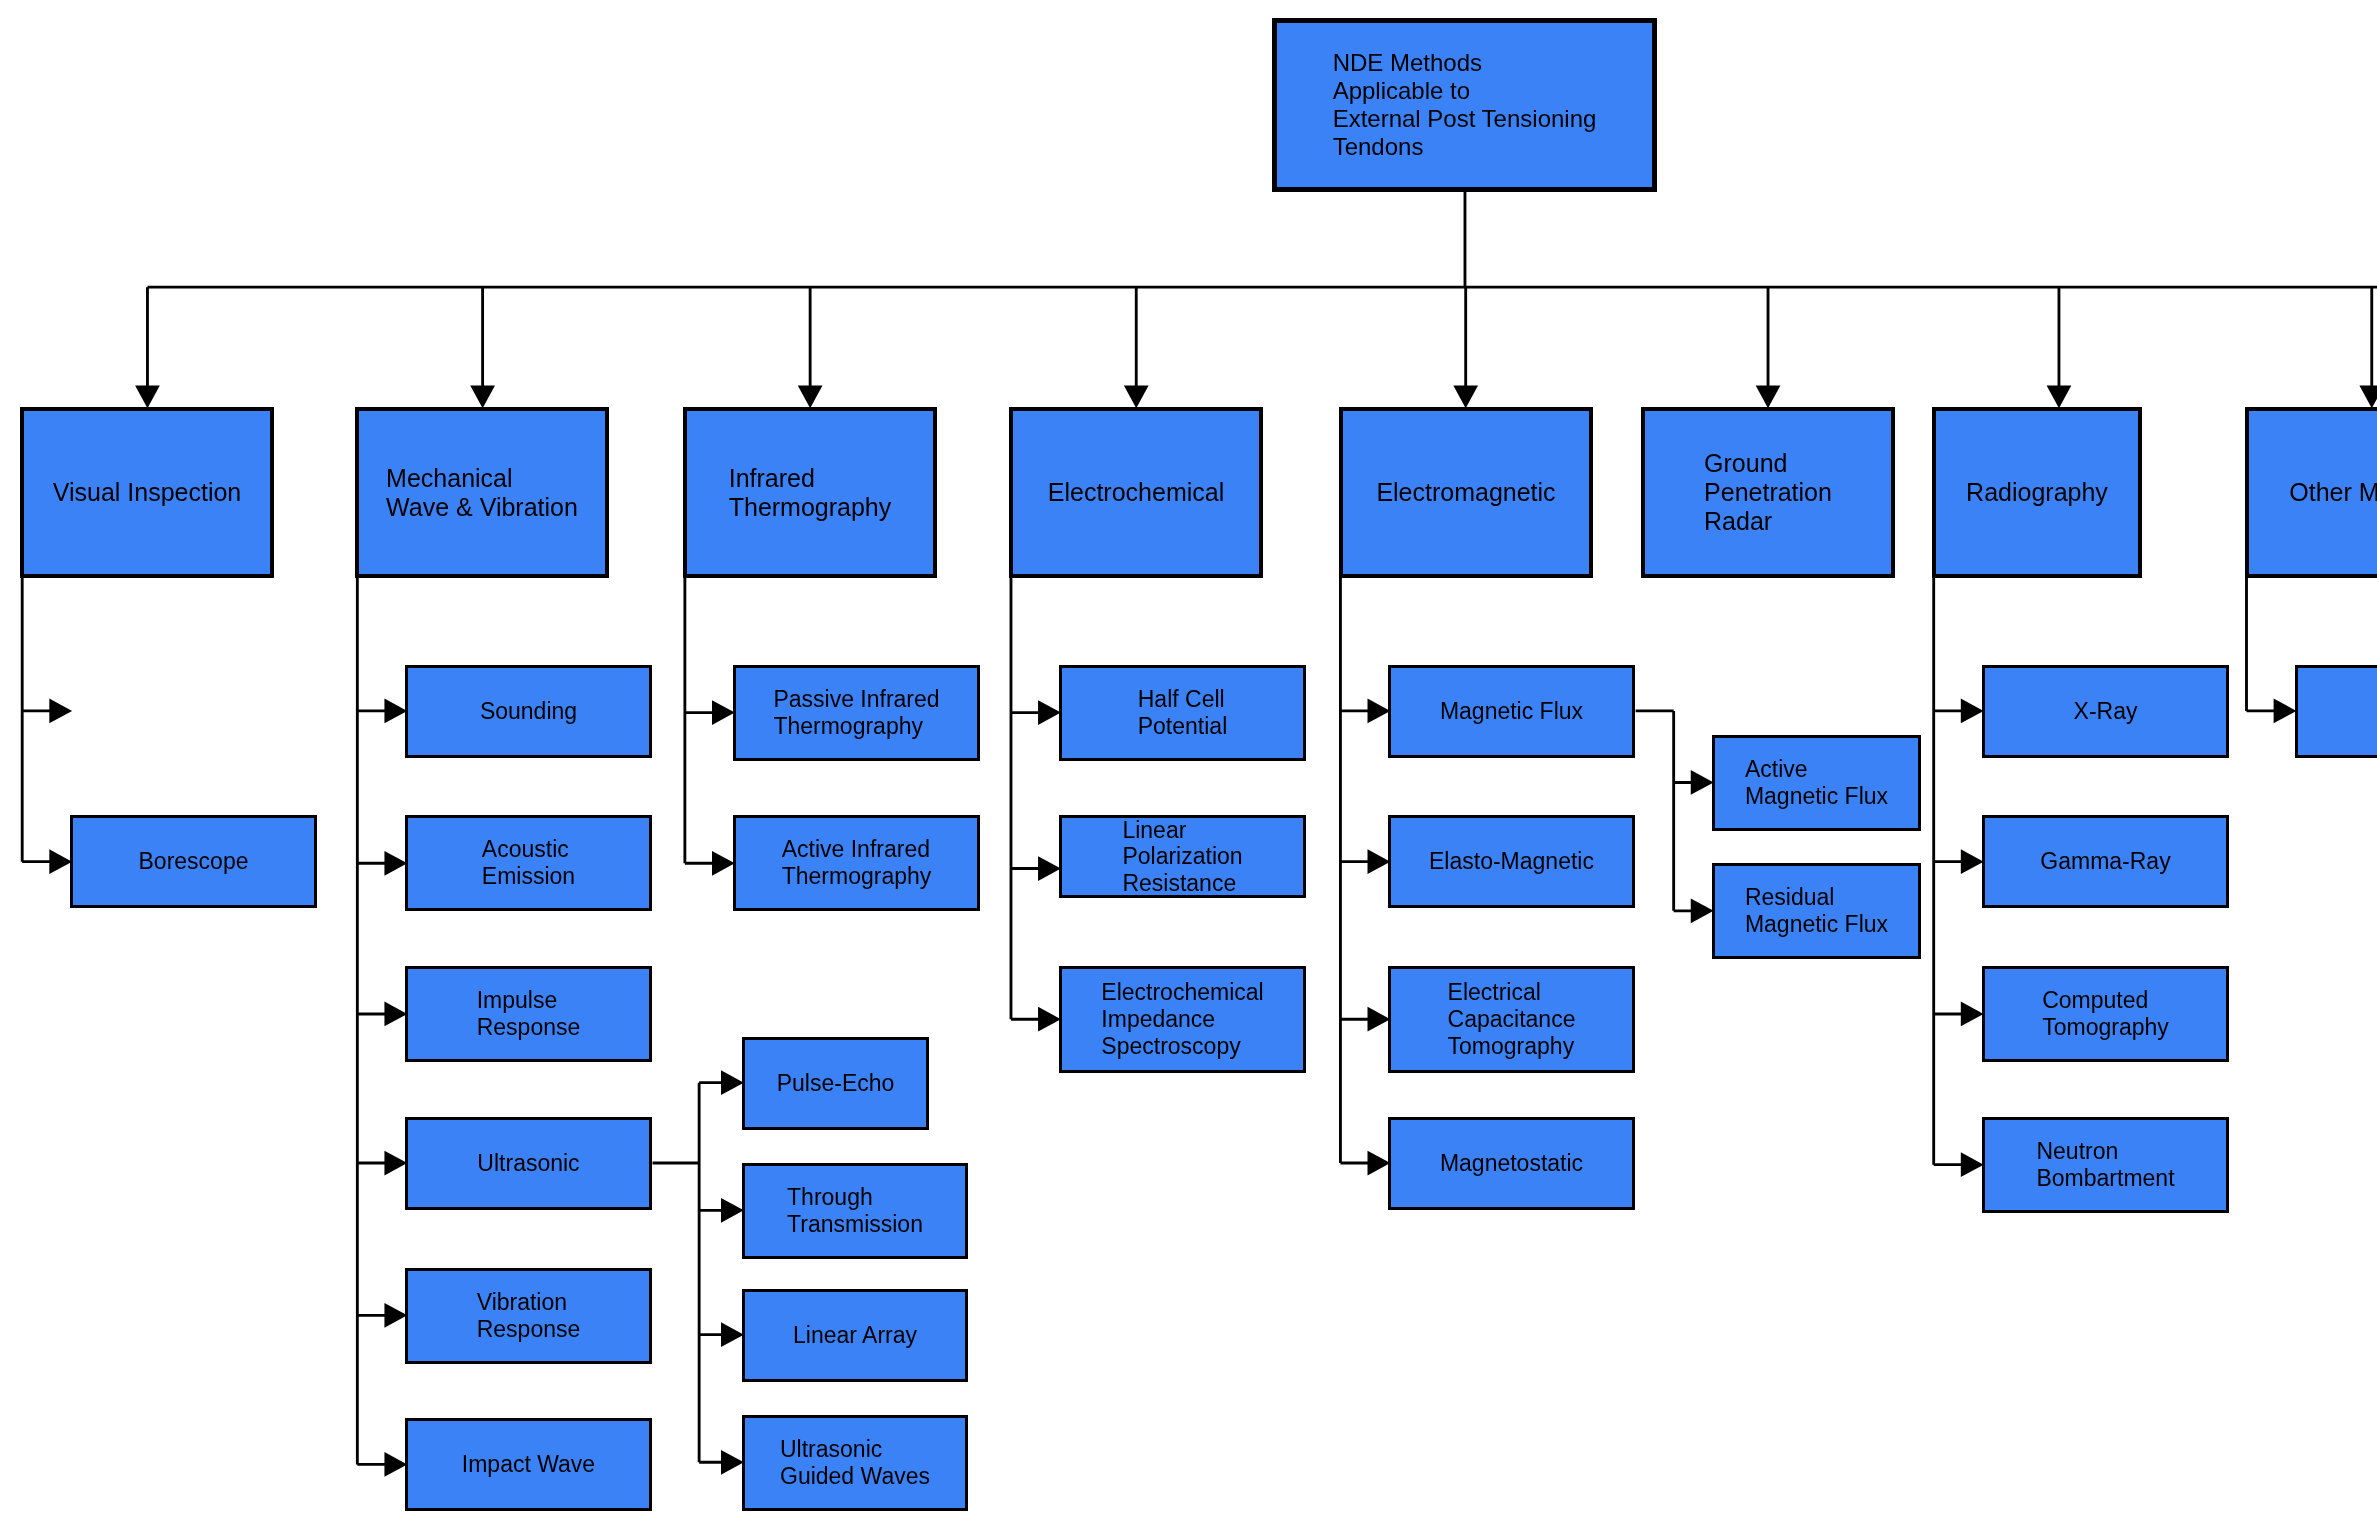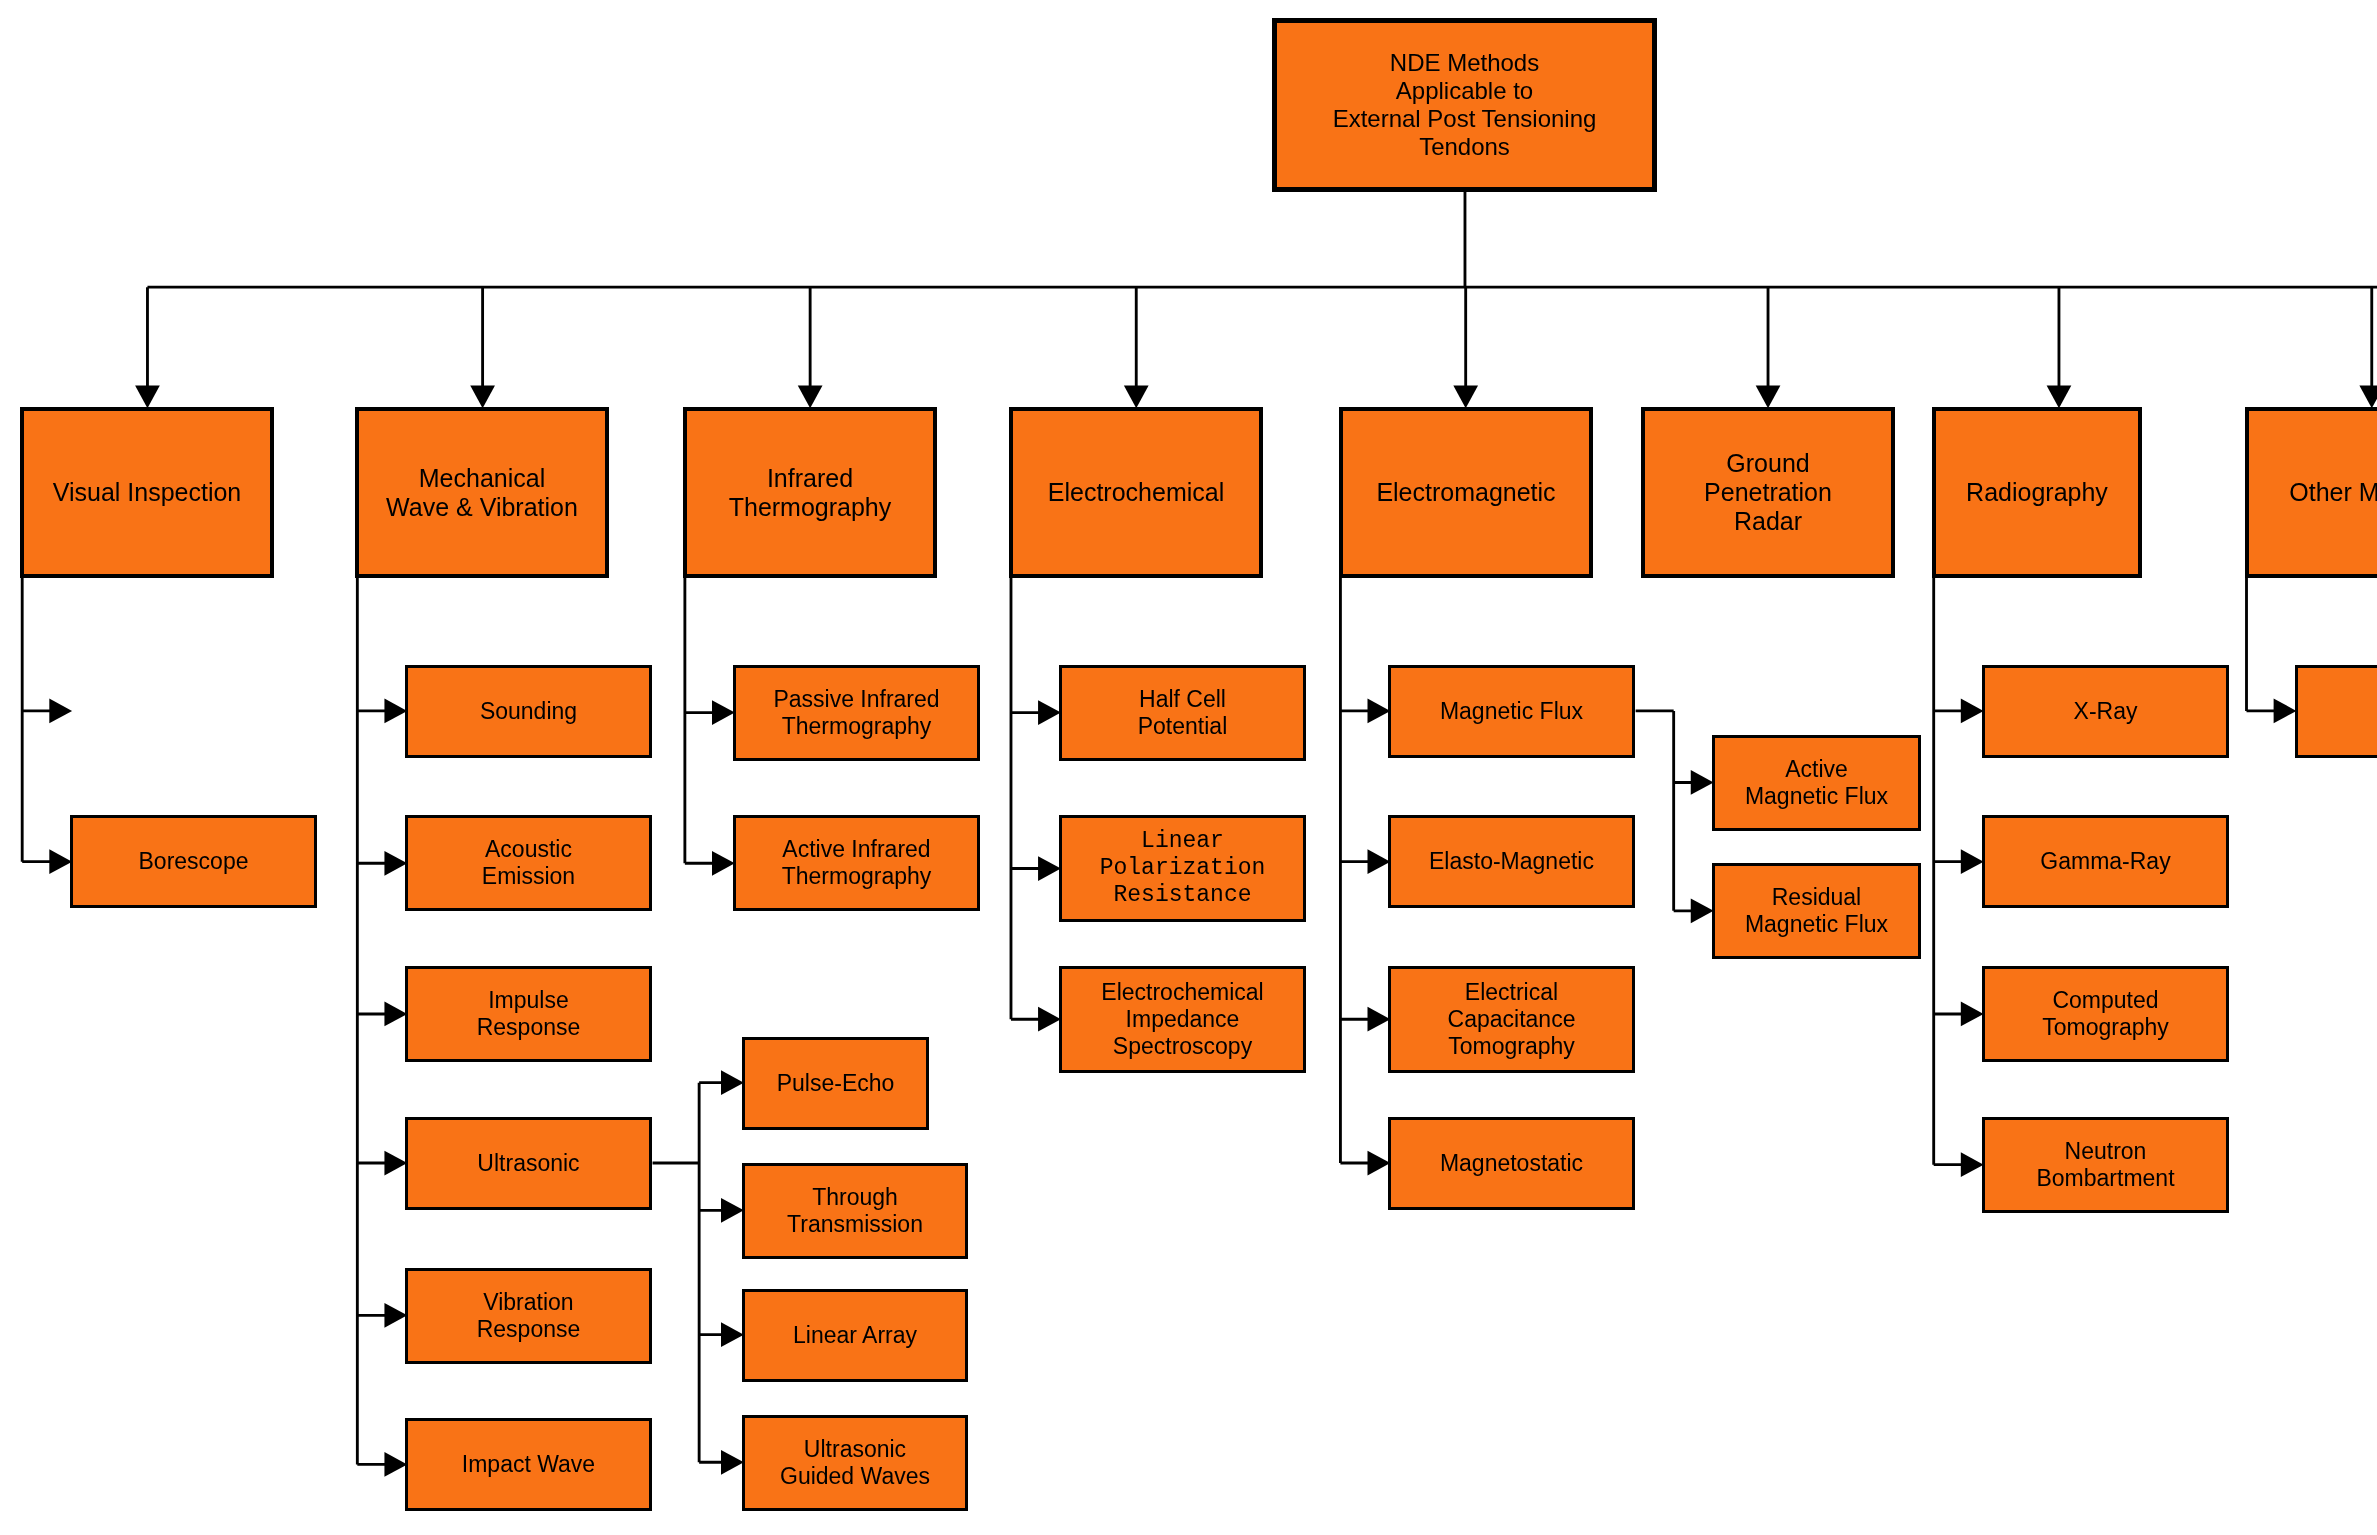--- a/index.html
+++ b/index.html
@@ -8,26 +8,26 @@
     position:relative;
     width:2871px;height:1535px;
     background:#ffffff;
     font-family:"Liberation Sans", sans-serif;
     color:#000;
   }
   #wires{position:absolute;left:0;top:0;}
   .box{
     position:absolute;
     box-sizing:border-box;
-    background:#f97316;
+    background:#3b82f6;
     border:3.8px solid #000000;
     display:flex;
     align-items:center;
     justify-content:center;
-    text-align:center;
+    text-align:left;
     white-space:pre-line;
     font-size:23px;
     line-height:1.16;
   }
   .cat{border-width:4.3px;font-size:25px;}
   .root{border-width:5.7px;font-size:24px;}
 </style>
 </head>
 <body>
 
@@ -100,21 +100,21 @@
     <div class="box child" style="left: 405px; top: 1418px; width: 247px; height: 93px;">Impact Wave</div>
     <div class="box cat" style="left: 683px; top: 407px; width: 254px; height: 171px;">Infrared
 Thermography</div>
     <div class="box child" style="left: 733px; top: 665px; width: 247px; height: 96px;">Passive Infrared
 Thermography</div>
     <div class="box child" style="left: 733px; top: 815px; width: 247px; height: 96px;">Active Infrared
 Thermography</div>
     <div class="box cat" style="left: 1009px; top: 407px; width: 254px; height: 171px;">Electrochemical</div>
     <div class="box child" style="left: 1059px; top: 665px; width: 247px; height: 96px;">Half Cell
 Potential</div>
-    <div class="box child" style="left: 1059px; top: 815px; width: 247px; height: 107px; font-family: Liberation Mono, monospace;">Linear
+    <div class="box child" style="left: 1059px; top: 815px; width: 247px; height: 83px;">Linear
 Polarization
 Resistance</div>
     <div class="box child" style="left: 1059px; top: 966px; width: 247px; height: 107px;">Electrochemical
 Impedance
 Spectroscopy</div>
     <div class="box cat" style="left: 1339px; top: 407px; width: 254px; height: 171px;">Electromagnetic</div>
     <div class="box child" style="left: 1388px; top: 665px; width: 247px; height: 93px;">Magnetic Flux</div>
     <div class="box child" style="left: 1712px; top: 735px; width: 209px; height: 96px;">Active
 Magnetic Flux</div>
     <div class="box child" style="left: 1712px; top: 863px; width: 209px; height: 96px;">Residual

